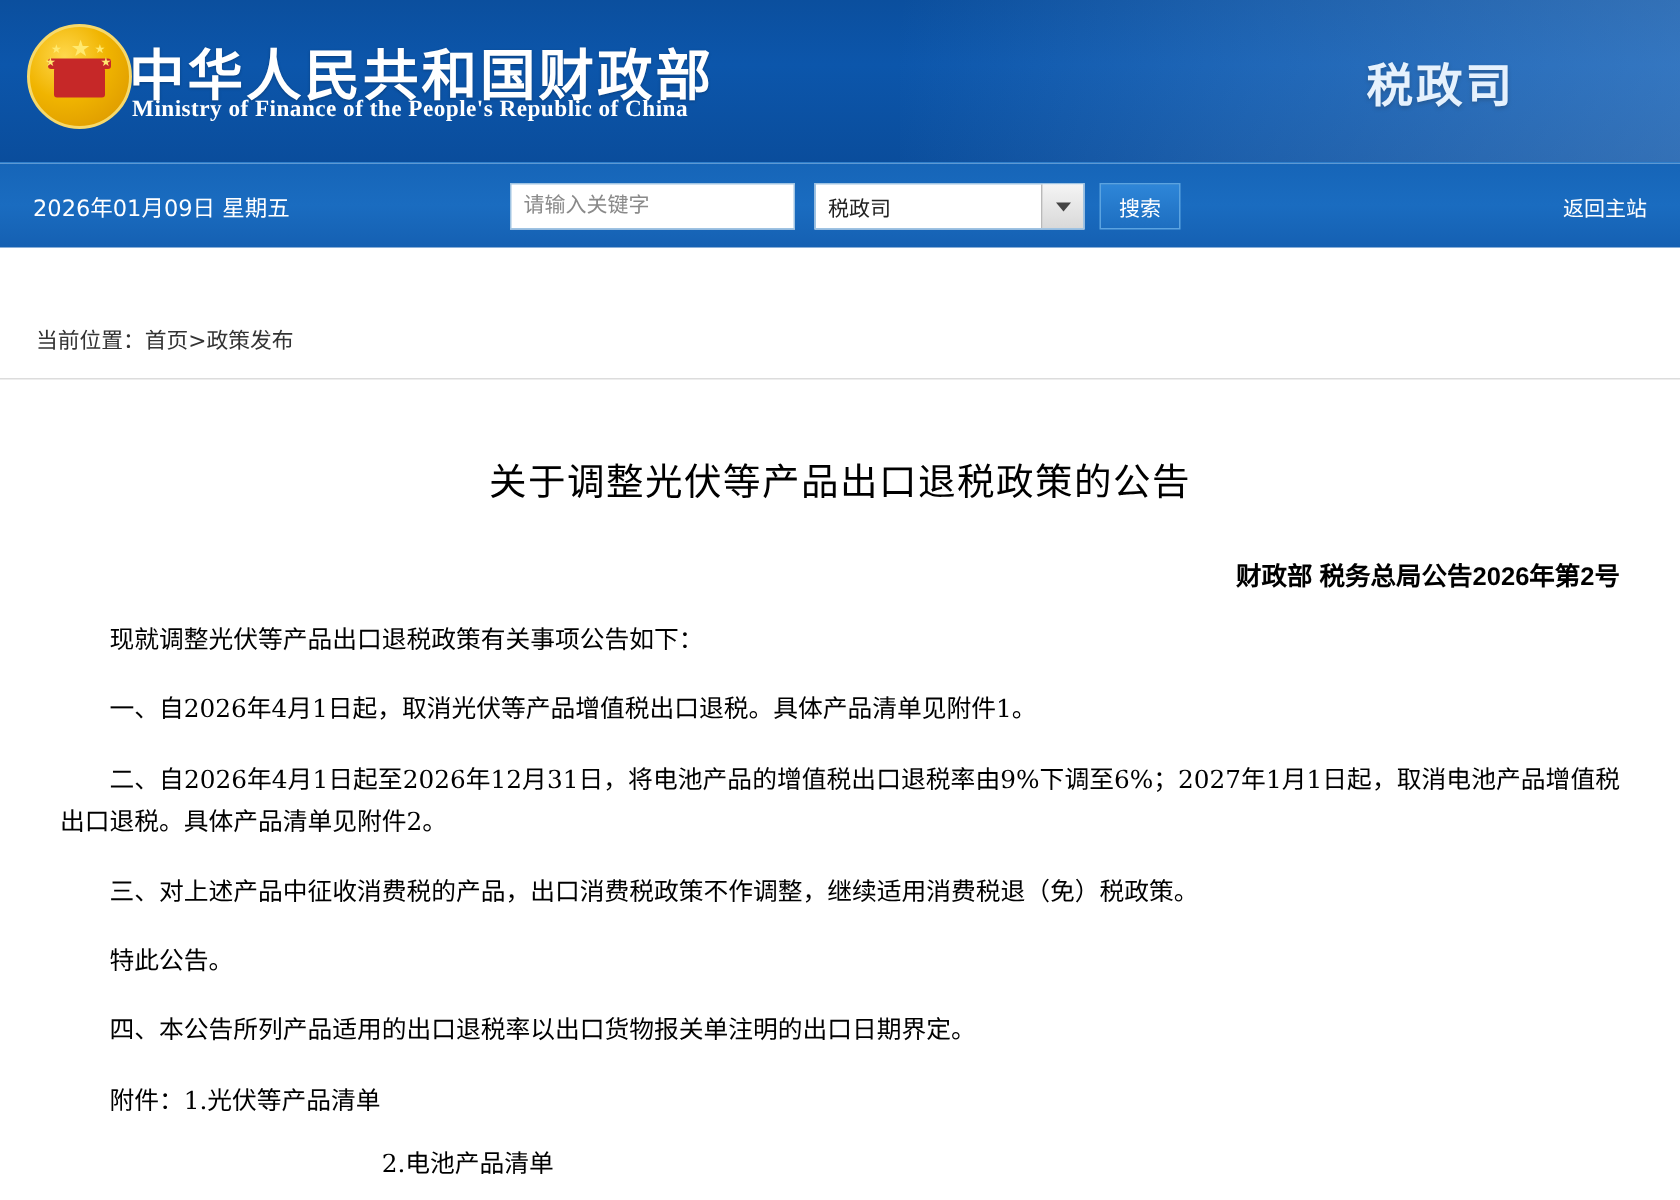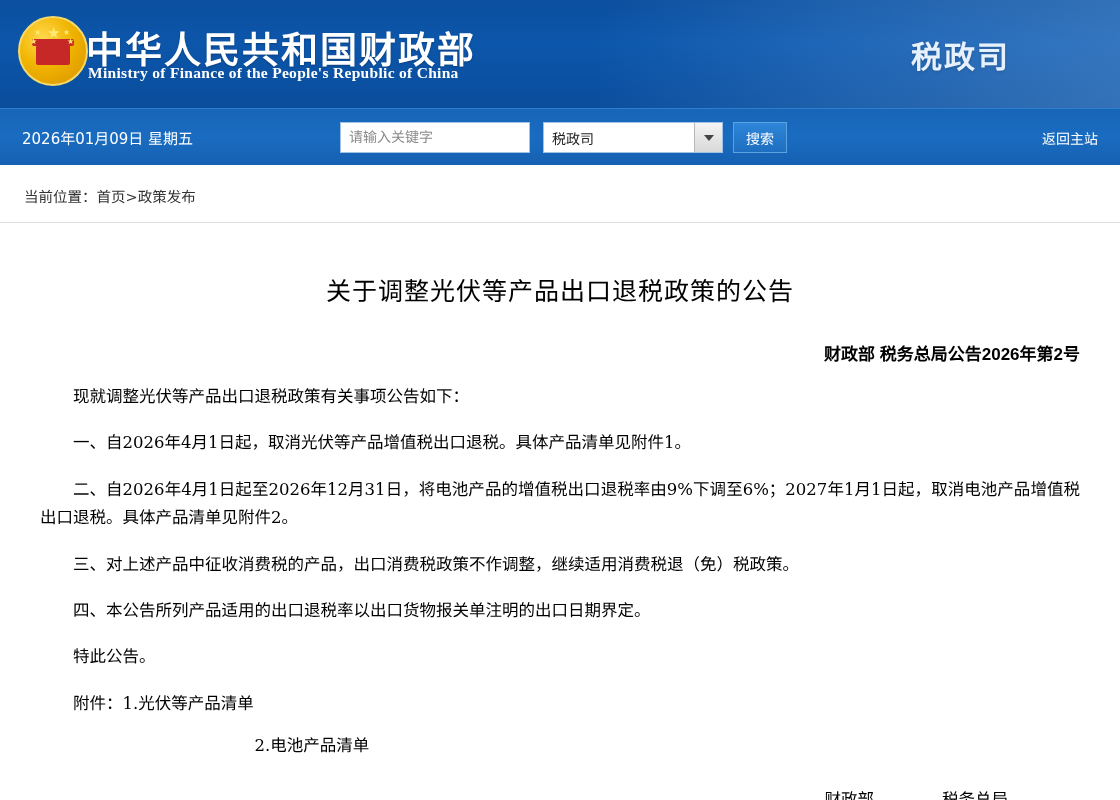--- a/index.html
+++ b/index.html
@@ -189,20 +189,21 @@
     font-family: "DejaVu Sans", "Liberation Sans", sans-serif;
     cursor: pointer;
   }
 
   
   .breadcrumb-wrap {
     height: 58px;
     border-bottom: 1px solid #dcdcdc;
     background: #ffffff;
     position: relative;
+    margin-top: 30px;
   }
   .breadcrumb {
     position: absolute;
     left: 24px; top: 20px;
     font-size: 14.5px;
     color: #333;
     font-family: "DejaVu Sans", "Liberation Sans", sans-serif;
   }
   .breadcrumb .crumb-link { color: #333; text-decoration: none; cursor: pointer; }
 
@@ -292,22 +293,22 @@
 </div>
 
 <div class="article">
   <h1 class="doc-title">关于调整光伏等产品出口退税政策的公告</h1>
   <div class="doc-subtitle">财政部 税务总局公告2026年第2号</div>
 
   <p class="para">现就调整光伏等产品出口退税政策有关事项公告如下：</p>
   <p class="para">一、自2026年4月1日起，取消光伏等产品增值税出口退税。具体产品清单见附件1。</p>
   <p class="para">二、自2026年4月1日起至2026年12月31日，将电池产品的增值税出口退税率由9%下调至6%；2027年1月1日起，取消电池产品增值税出口退税。具体产品清单见附件2。</p>
   <p class="para">三、对上述产品中征收消费税的产品，出口消费税政策不作调整，继续适用消费税退（免）税政策。</p>
+  <p class="para">特此公告。</p>
   <p class="para">四、本公告所列产品适用的出口退税率以出口货物报关单注明的出口日期界定。</p>
-  <p class="para">特此公告。</p>
   <p class="para">附件：1.光伏等产品清单</p>
   <p class="attach-sub">2.电池产品清单</p>
 
   <div class="signature">
     <span>财政部</span>
     <span>税务总局</span>
   </div>
 </div>
 
 </body></html>

